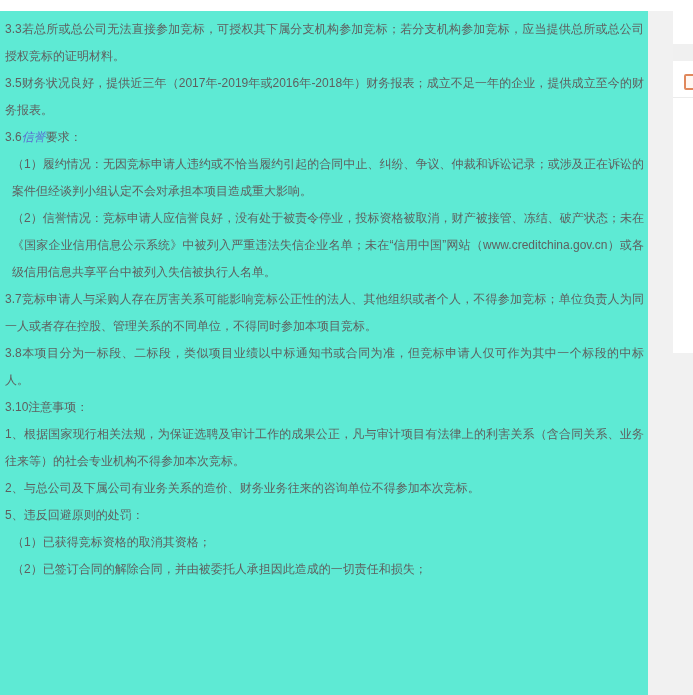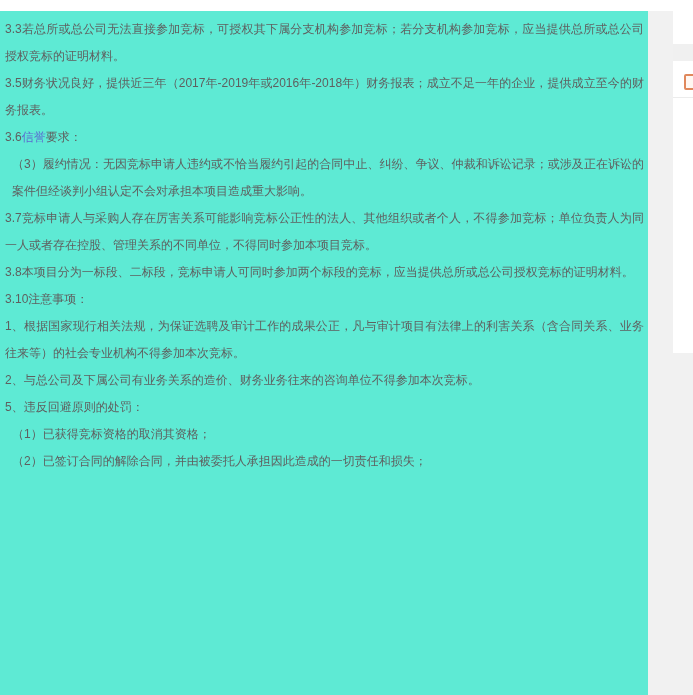--- a/index.html
+++ b/index.html
@@ -28,20 +28,21 @@
     font-size: 12px;
     line-height: 27px;
     color: #5f5f5f;
     text-align: justify;
     word-break: break-all;
   }
   .content p.indent { padding-left: 7px; }
   .link {
     text-decoration: none;
     cursor: pointer;
+    font-style: italic;
   }
   .gutter {
     position: absolute;
     left: 648px;
     top: 0;
     width: 25px;
     height: 695px;
     background: #f1f1f1;
   }
   .side-panel {
@@ -92,23 +93,24 @@
 <body>
 
 <div class="page">
 
   <div class="content">
     <p>3.3若总所或总公司无法直接参加竞标，可授权其下属分支机构参加竞标；若分支机构参加竞标，应当提供总所或总公司授权竞标的证明材料。</p>
     <p>3.5财务状况良好，提供近三年（2017年-2019年或2016年-2018年）财务报表；成立不足一年的企业，提供成立至今的财务报表。</p>
     <p>
       <span>3.6</span><span class="link" style="color: rgb(91, 107, 208);">信誉</span><span>要求：</span>
     </p>
-    <p class="indent">（3）履约情况：无因竞标申请人违约或不恰当履约引起的合同中止、纠纷、争议、仲裁和诉讼记录；或涉及正在诉讼的案件但经谈判小组认定不会对承担本项目造成重大影响。</p>
+    <p class="indent">（1）履约情况：无因竞标申请人违约或不恰当履约引起的合同中止、纠纷、争议、仲裁和诉讼记录；或涉及正在诉讼的案件但经谈判小组认定不会对承担本项目造成重大影响。</p>
+    <p class="indent">（2）信誉情况：竞标申请人应信誉良好，没有处于被责令停业，投标资格被取消，财产被接管、冻结、破产状态；未在《国家企业信用信息公示系统》中被列入严重违法失信企业名单；未在“信用中国”网站（www.creditchina.gov.cn）或各级信用信息共享平台中被列入失信被执行人名单。</p>
     <p>3.7竞标申请人与采购人存在厉害关系可能影响竞标公正性的法人、其他组织或者个人，不得参加竞标；单位负责人为同一人或者存在控股、管理关系的不同单位，不得同时参加本项目竞标。</p>
-    <p>3.8本项目分为一标段、二标段，竞标申请人可同时参加两个标段的竞标，应当提供总所或总公司授权竞标的证明材料。</p>
+    <p>3.8本项目分为一标段、二标段，类似项目业绩以中标通知书或合同为准，但竞标申请人仅可作为其中一个标段的中标人。</p>
     <p>3.10注意事项：</p>
     <p>1、根据国家现行相关法规，为保证选聘及审计工作的成果公正，凡与审计项目有法律上的利害关系（含合同关系、业务往来等）的社会专业机构不得参加本次竞标。</p>
     <p>2、与总公司及下属公司有业务关系的造价、财务业务往来的咨询单位不得参加本次竞标。</p>
     <p>5、违反回避原则的处罚：</p>
     <p class="indent">（1）已获得竞标资格的取消其资格；</p>
     <p class="indent">（2）已签订合同的解除合同，并由被委托人承担因此造成的一切责任和损失；</p>
 
   </div>
 
   <div class="gutter"></div>

